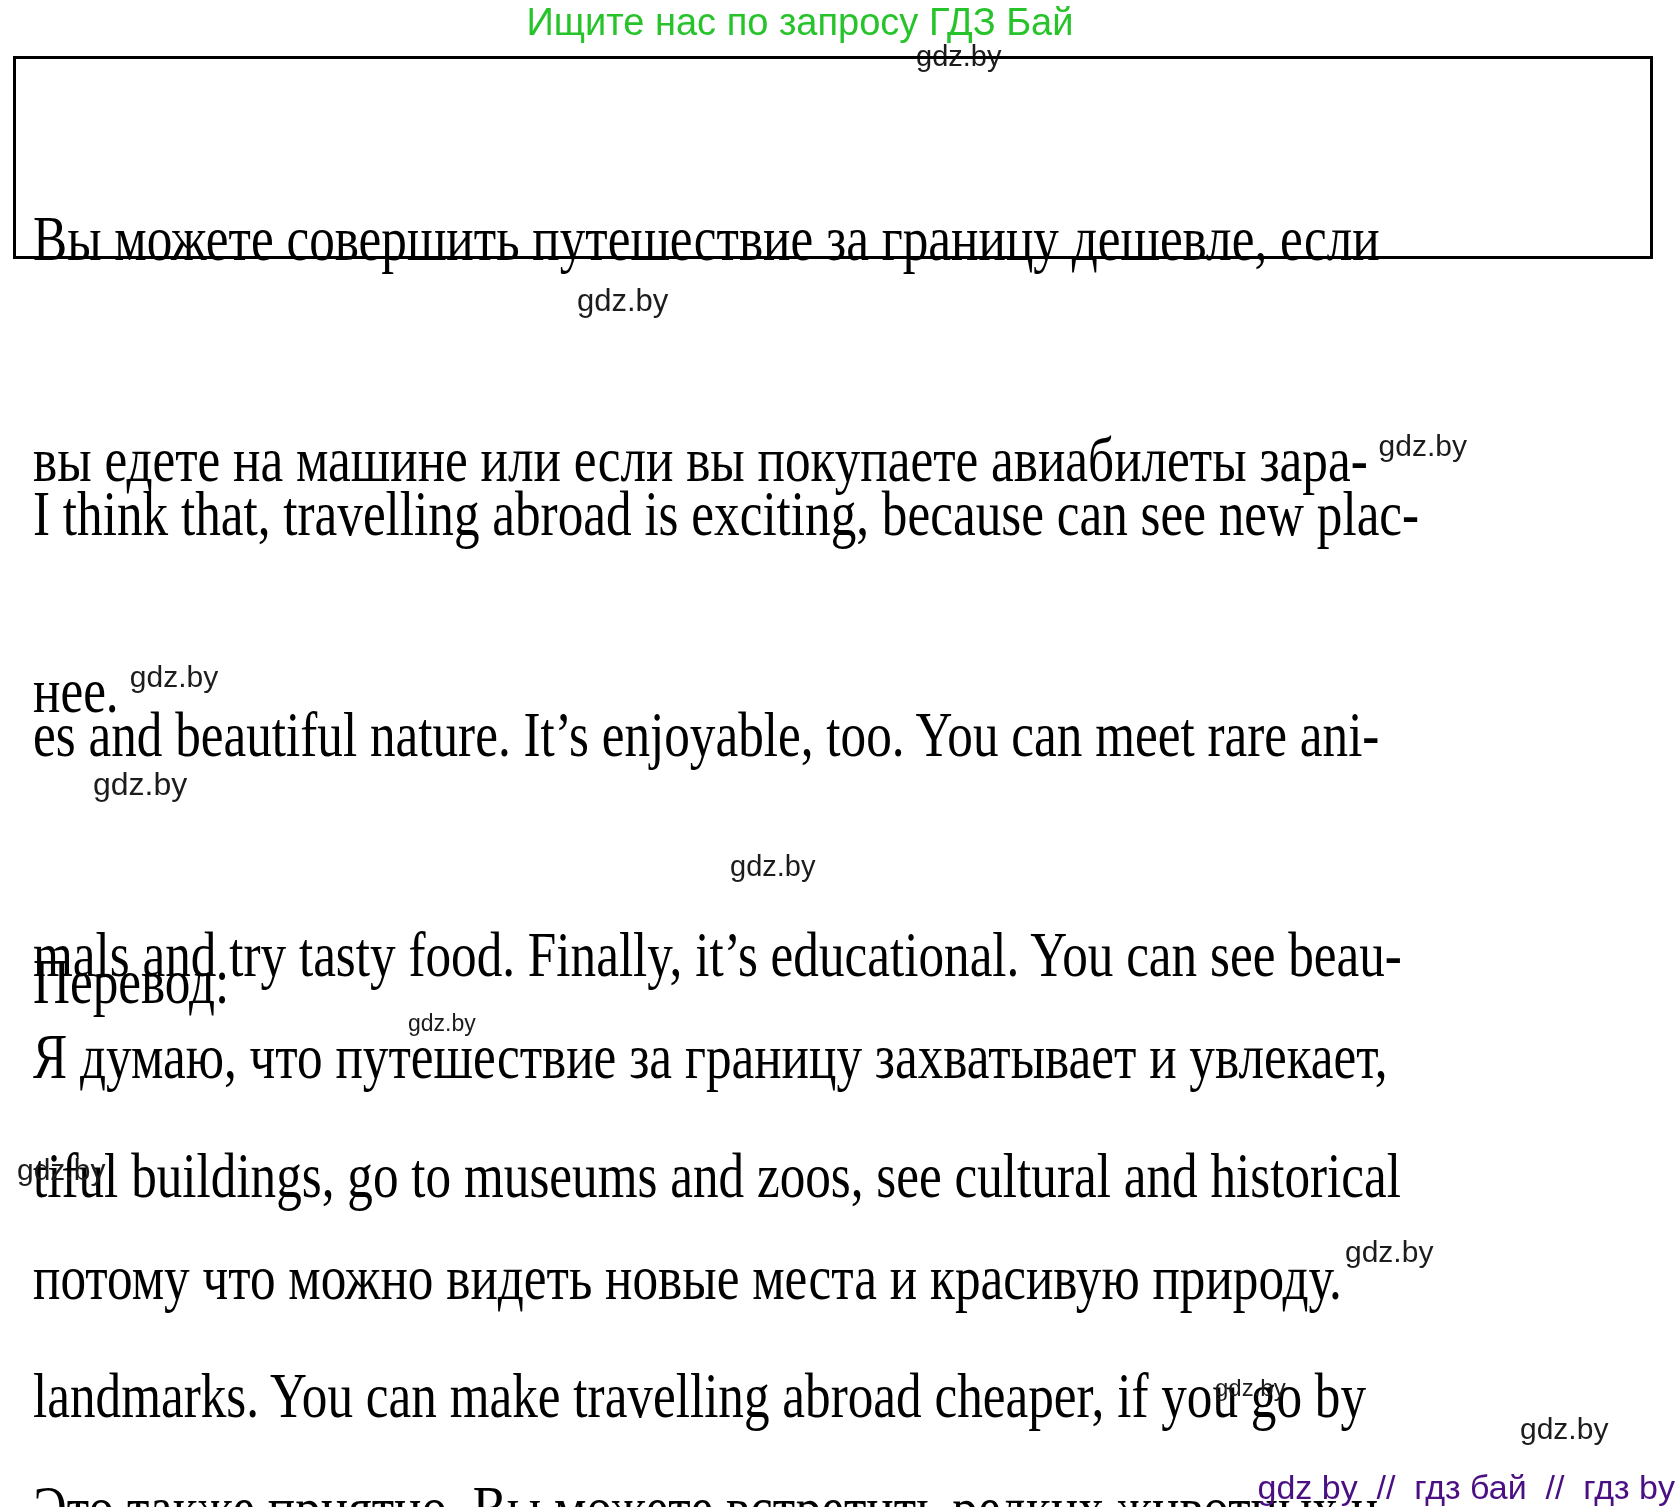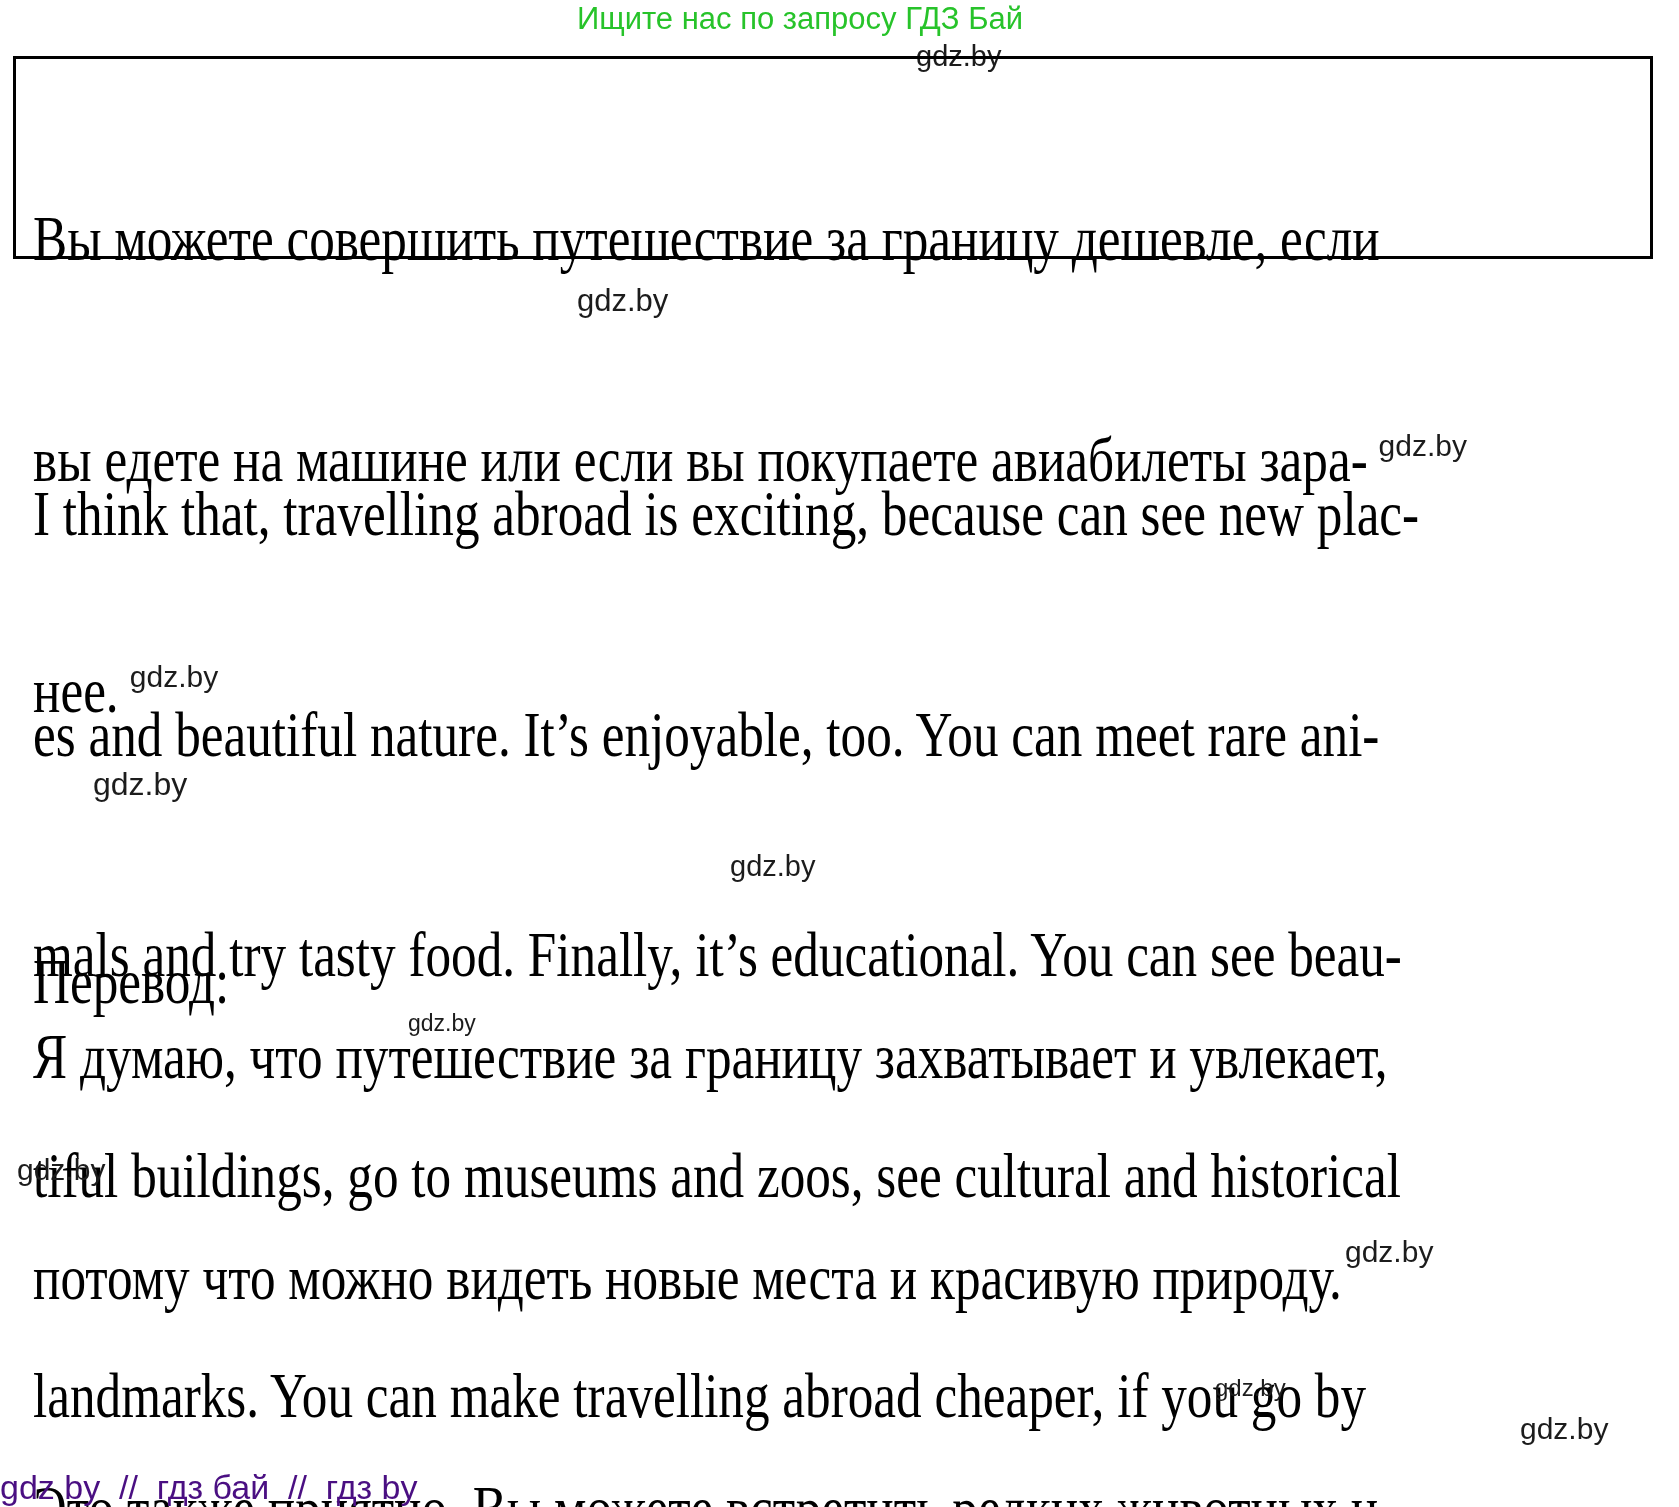--- a/index.html
+++ b/index.html
@@ -1,20 +1,20 @@
 <!DOCTYPE html>
 <html><head>
 <meta charset="utf-8">
 <style>
   html,body{margin:0;padding:0;background:#fff;}
   .page{position:relative;width:1679px;height:1507px;background:#ffffff;overflow:hidden;
         color:#000;}
   
   .header-note{position:absolute;top:1px;left:0;width:1600px;text-align:center;
-    font-family:"Liberation Sans",sans-serif;font-size:31px;color:#27c32a;}
+    font-family:"Liberation Sans",sans-serif;font-size:38px;color:#27c32a;}
   
   .serif{position:absolute;left:33px;font-family:"Liberation Serif",serif;
     font-size:64px;line-height:73.5px;color:#000;white-space:pre;
     transform:scaleX(0.8);transform-origin:0 0;}
   .line{white-space:pre;}
   
   .task-box{position:absolute;left:13px;top:56px;width:1634px;height:197px;
     border:3px solid #000;background:transparent;}
   
   .wm{position:absolute;font-family:"Liberation Sans",sans-serif;color:#1c1c1c;
@@ -32,21 +32,21 @@
     font-size:30px;color:#1c1c1c;transform:scaleX(1.25);transform-origin:0 100%;
     position:relative;margin-left:14px;}
   .sup{top:-25px;}
   .sup-hi{top:-37px;margin-left:4px;}
   
   .box-text{top:55px;}
   .answer-en{top:330px;}
   .perevod{top:798px;}
   .answer-ru{top:873px;}
   
-  .footer-note{position:absolute;left:0;right:4px;top:1468px;text-align:left;
+  .footer-note{position:absolute;left:0;right:4px;top:1468px;text-align:right;
     font-family:"Liberation Sans",sans-serif;font-size:34px;color:#4a0f82;
     white-space:pre;}
 </style>
 </head>
 <body>
 
 <div class="page">
 
   <div class="header-note">Ищите нас по запросу ГДЗ Бай</div>
 

